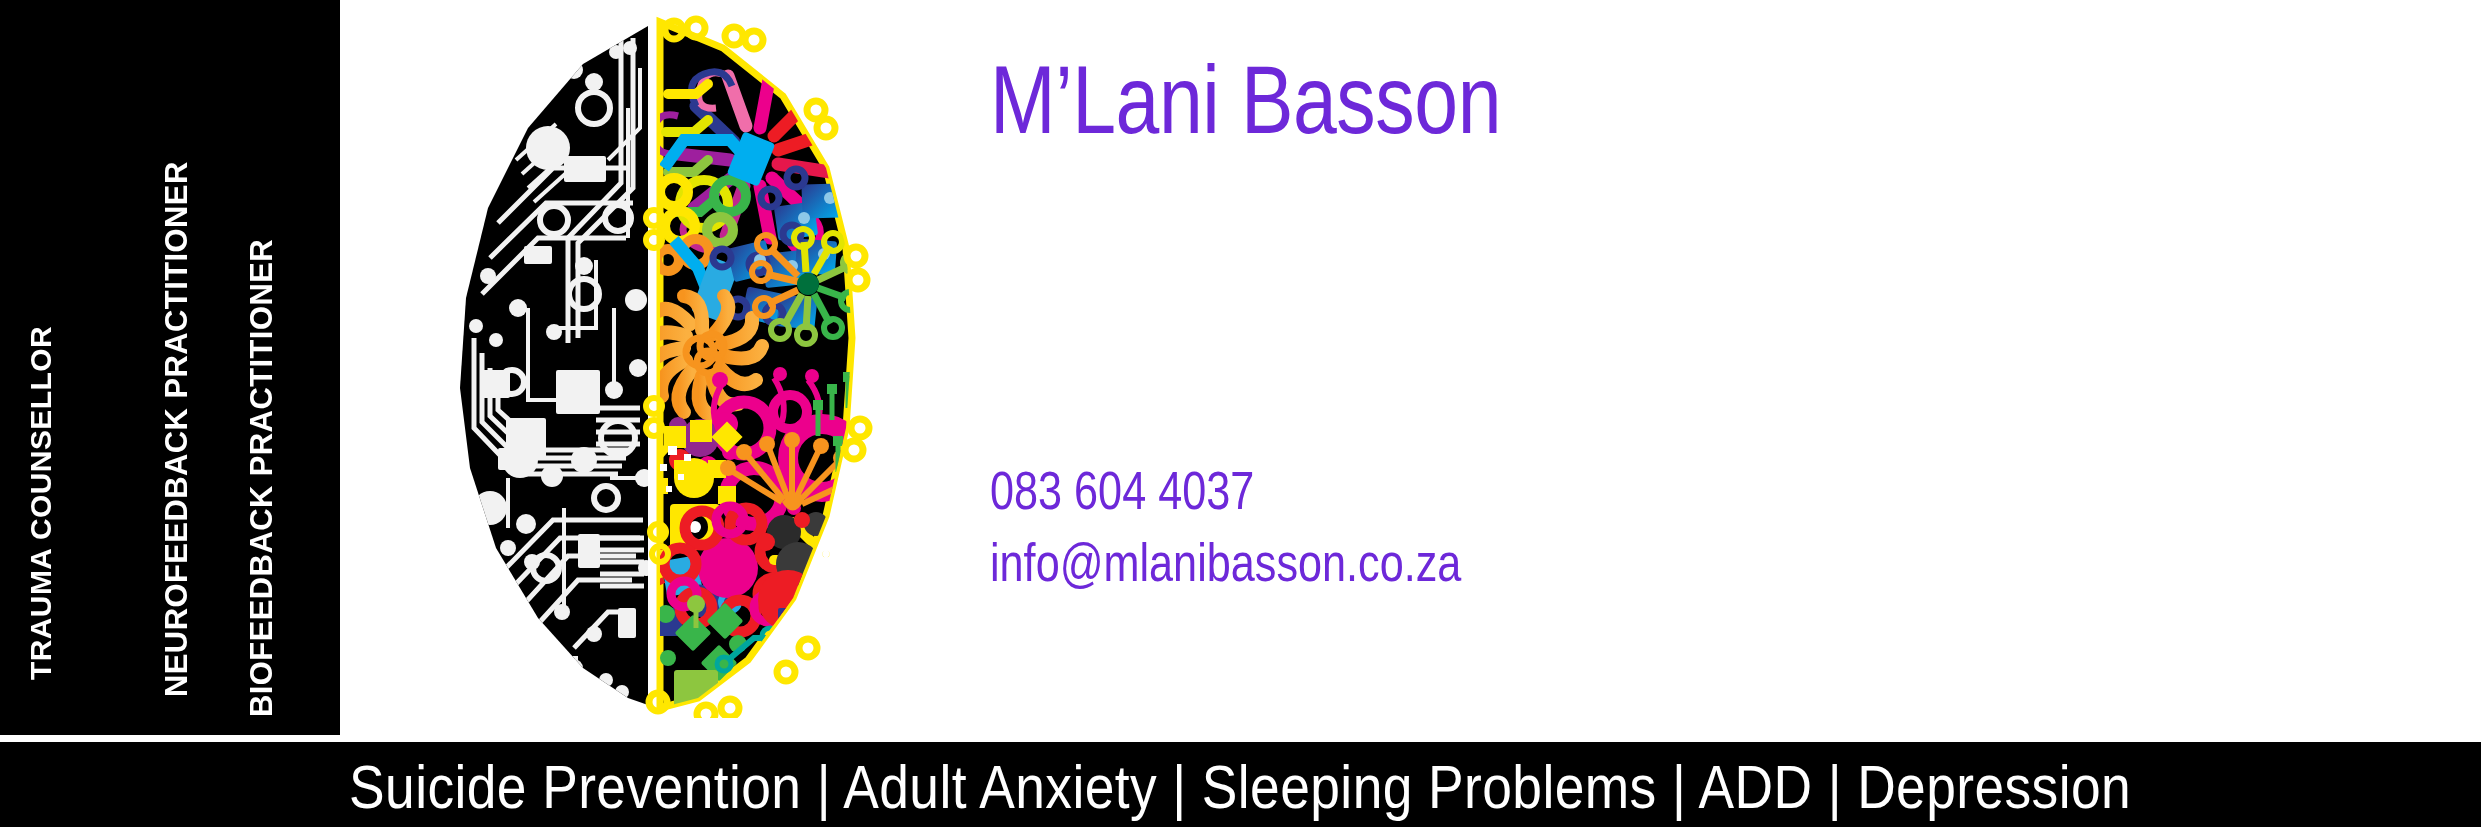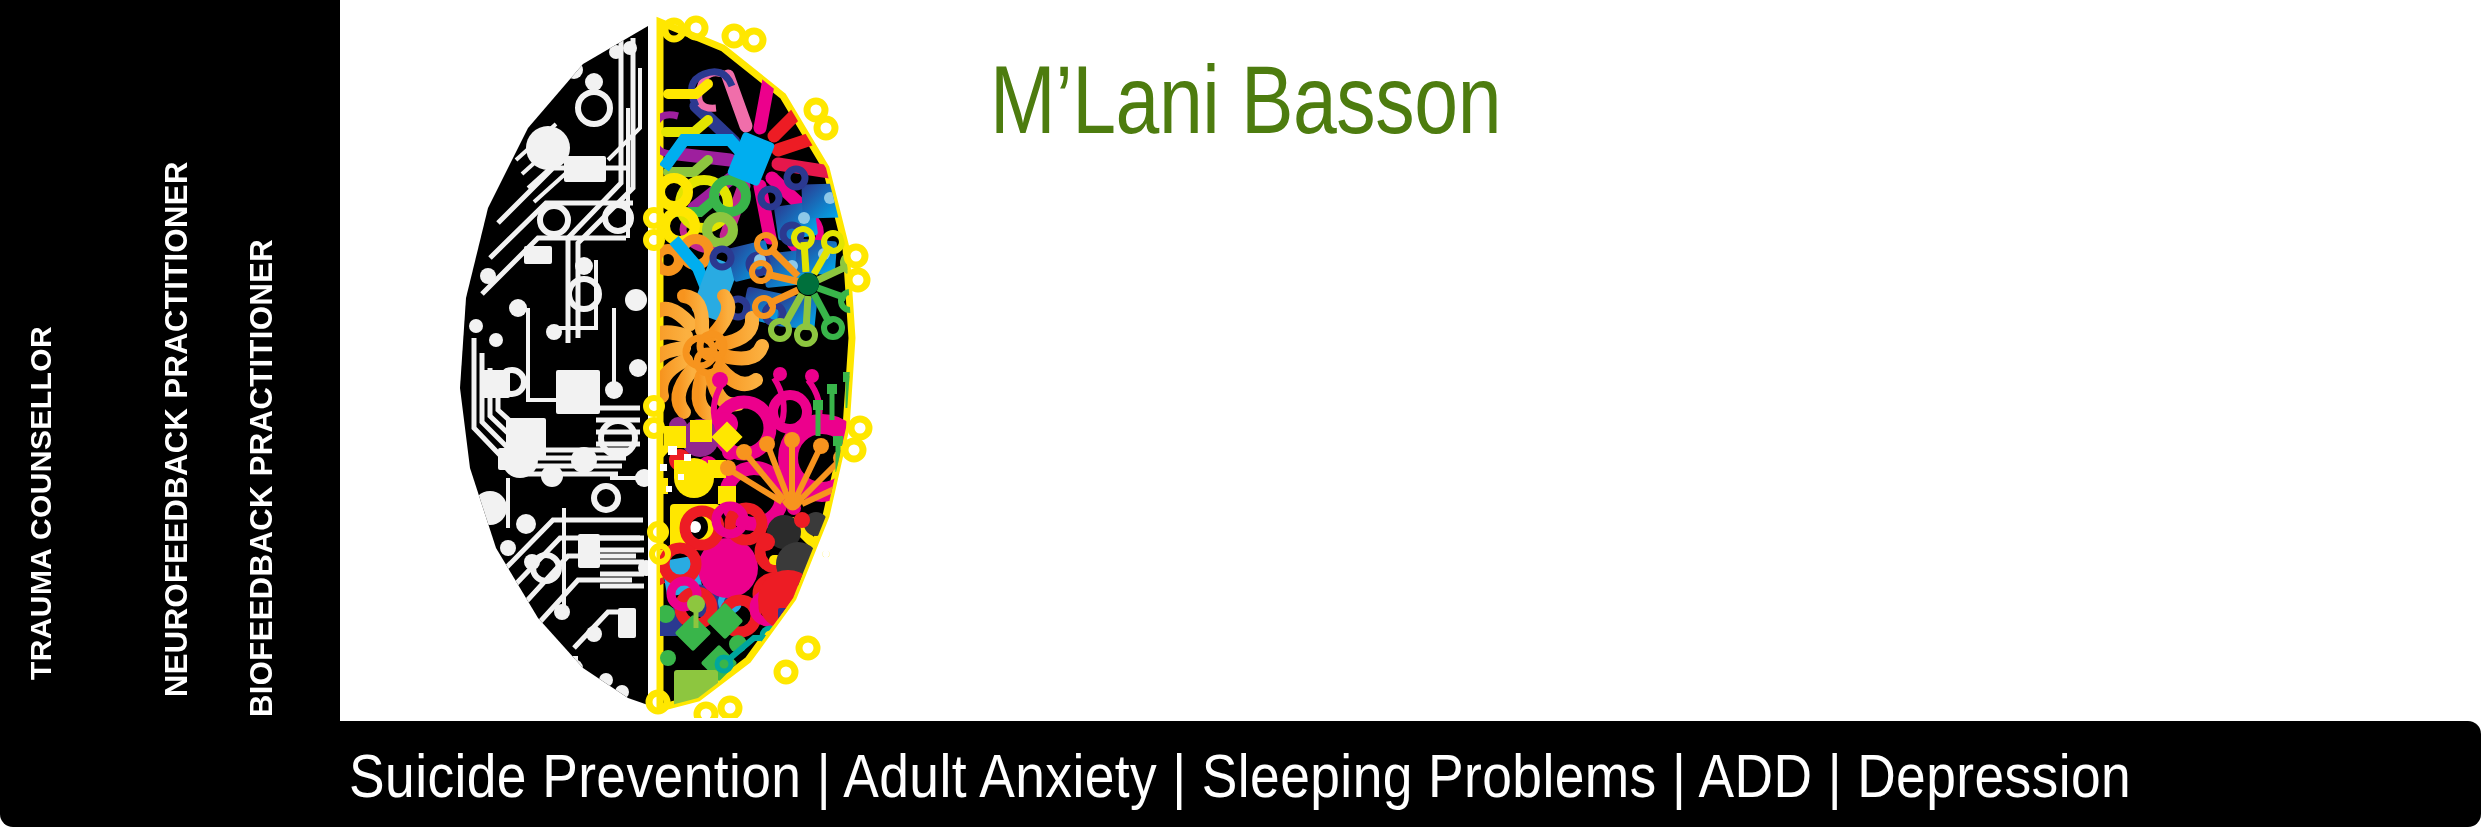--- a/index.html
+++ b/index.html
@@ -53,21 +53,21 @@
   }
   .logo svg { display: block; width: 100%; height: 100%; }
 
   
   .info {
     position: absolute;
     left: 990px;
     top: 0;
     width: 1460px;
     height: 735px;
-    color: #4d7c0f;
+    color: #6d28d9;
   }
   .name {
     position: absolute;
     top: 52px;
     left: 0;
     font-family: "Liberation Sans", sans-serif;
     font-size: 96px;
     font-weight: 400;
     line-height: 1;
     letter-spacing: -0.5px;
@@ -101,26 +101,25 @@
     transform: scaleX(0.80);
     transform-origin: left center;
   }
 
   
   .banner {
     position: absolute;
     left: 0;
     bottom: 0;
     width: 2481px;
-    height: 106px;
+    height: 85px;
     background: #000000;
     display: flex;
     align-items: center;
     justify-content: center;
-    border-radius: 13px;
   }
   .banner-text {
     color: #ffffff;
     font-family: "Liberation Sans", sans-serif;
     font-size: 62px;
     font-weight: 400;
     letter-spacing: 0.5px;
     white-space: nowrap;
     transform: scaleX(0.86);
     line-height: 1;
@@ -632,19 +631,23 @@
         </g>
       </g>
     </svg>
   </div>
 
   <div class="info">
 
     <div class="name">M’Lani Basson</div>
 
 
+    <div class="contact">
+      <div class="line">083 604 4037</div>
+      <div class="line">info@mlanibasson.co.za</div>
+    </div>
   </div>
 
   <div class="banner">
     <div class="banner-text">Suicide Prevention | Adult Anxiety | Sleeping Problems | ADD | Depression</div>
   </div>
 
 </div>
 
 </body></html>

